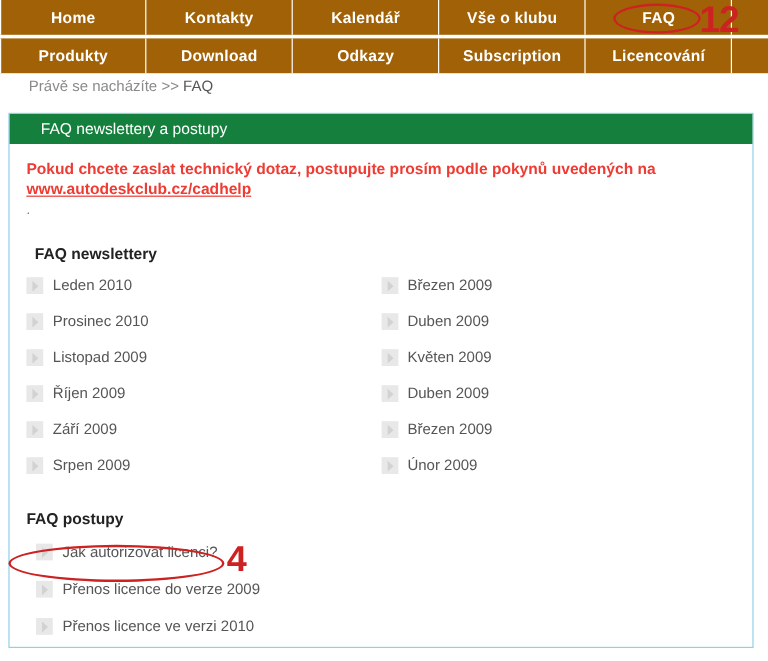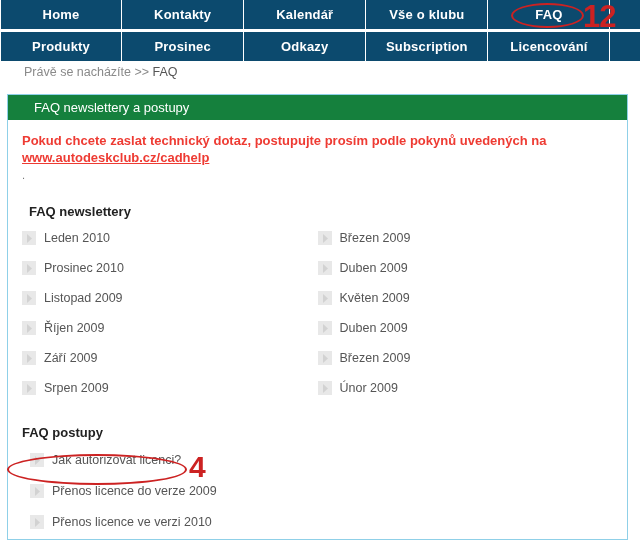--- a/index.html
+++ b/index.html
@@ -18,21 +18,21 @@
   
   .nav {
     position: absolute;
     left: 0;
     top: 0;
     width: 640px;
   }
   .nav-row {
     display: flex;
     height: 29px;
-    background: #0c4a6e;
+    background: #a16207;
     margin-bottom: 3px;
   }
   .nav-cell {
     width: 124px;
     box-sizing: border-box;
     border-right: 1px solid #ffffff;
     color: #ffffff;
     font-size: 13px;
     font-weight: bold;
     display: flex;
@@ -209,21 +209,21 @@
     <div class="nav-cell">
         <span>FAQ</span>
       </div>
     <div class="nav-cell blank"></div>
   </div>
   <div class="nav-row">
     <div class="nav-cell">
         <span>Produkty</span>
       </div>
     <div class="nav-cell">
-        <span>Prosinec</span>
+        <span>Download</span>
       </div>
     <div class="nav-cell">
         <span>Odkazy</span>
       </div>
     <div class="nav-cell">
         <span>Subscription</span>
       </div>
     <div class="nav-cell">
         <span>Licencování</span>
       </div>

